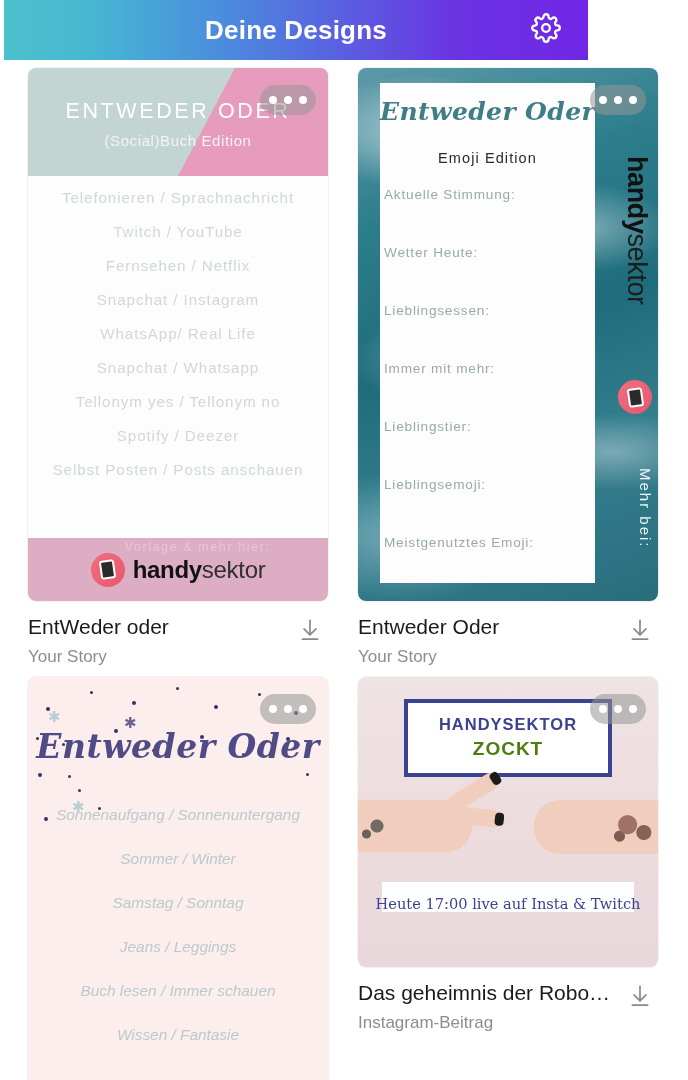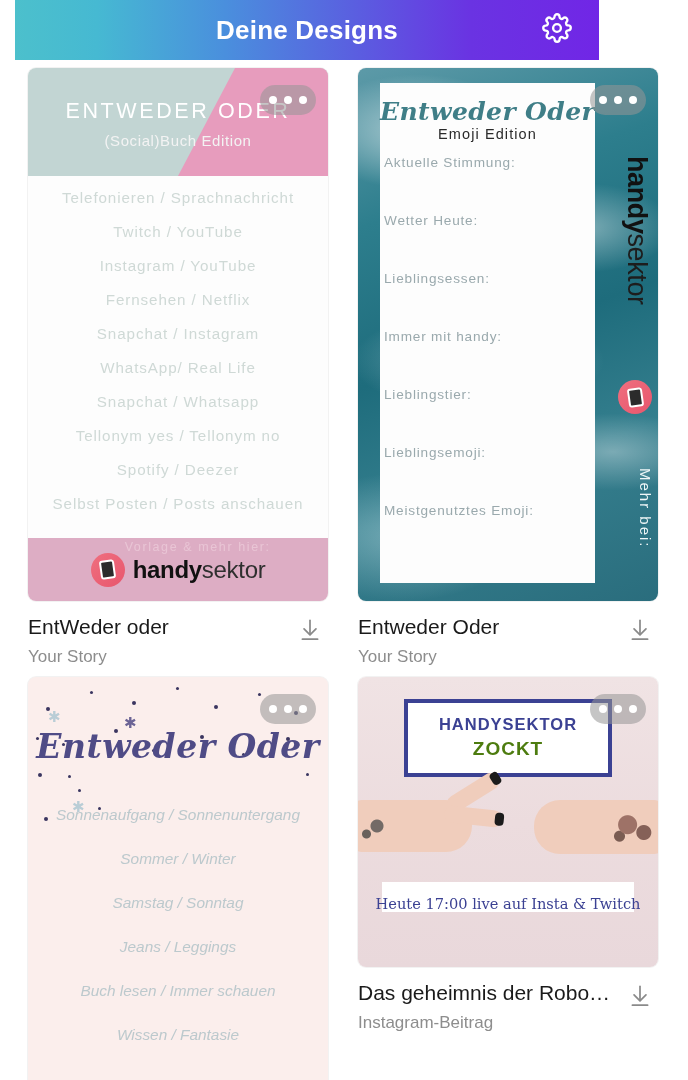--- a/index.html
+++ b/index.html
@@ -6,21 +6,21 @@
   html,body { width:688px; height:1080px; }
   body {
     font-family:"Liberation Sans", sans-serif;
     background:#ffffff;
     overflow:hidden;
     position:relative;
   }
 
   
   .header{
-    position:absolute; top:0; left:15px; width:584px; height:60px;
+    position:absolute; top:0; left:4px; width:584px; height:60px;
     background:linear-gradient(90deg,#4cc0cc 0%,#46b9d2 14%,#4a8fdd 36%,#5a5fe0 58%,#6a33e2 78%,#7126e6 100%);
     display:flex; align-items:center; justify-content:center;
   }
   .header-title{
     color:#ffffff; font-size:26px; font-weight:bold; letter-spacing:.2px;
     line-height:1;
   }
   .gear-btn{
     position:absolute; right:22px; top:50%; transform:translateY(-50%);
     width:40px; height:40px; display:flex; align-items:center; justify-content:center;
@@ -133,24 +133,24 @@
   .c2 .sheet{
     position:absolute; left:22px; top:15px; width:215px; height:500px;
     background:#fdfdfd;
   }
   .c2 .s-title{
     text-align:center; margin-top:14px; color:#3f7e87;
     font-family:"DejaVu Serif", serif; font-style:italic; font-size:25px;
     font-weight:bold; letter-spacing:.4px;
   }
   .c2 .s-sub{
-    text-align:center; margin-top:0; color:#2a2a2a; font-size:14.5px;
+    text-align:center; margin-top:24px; color:#2a2a2a; font-size:14.5px;
     letter-spacing:1.1px;
   }
-  .c2 .fields{ margin-top:14px; }
+  .c2 .fields{ margin-top:22px; }
   .c2 .fld{
     color:#9aa9ad; font-size:13.6px; letter-spacing:.8px;
     padding-left:4px; height:58px; line-height:1;
   }
   .c2 .vert{
     position:absolute; right:2px; top:88px; height:330px; width:40px;
     display:flex; align-items:flex-start; justify-content:center;
   }
   .c2 .vert-word{
     writing-mode:vertical-rl; font-size:27px; line-height:1; letter-spacing:-.4px;
@@ -261,21 +261,20 @@
         <div class="band-sage"></div>
         <div class="band-pink"></div>
         <div class="band-txt">
           <div class="t1">ENTWEDER ODER</div>
           <div class="t2">(Social)Buch Edition</div>
         </div>
       </div>
       <div class="list">
         <div class="li">Telefonieren / Sprachnachricht</div>
         <div class="li">Twitch / YouTube</div>
-        <div class="li">Instagram / YouTube</div>
         <div class="li">Fernsehen / Netflix</div>
         <div class="li">Snapchat / Instagram</div>
         <div class="li">WhatsApp/ Real Life</div>
         <div class="li">Snapchat / Whatsapp</div>
         <div class="li">Tellonym yes / Tellonym no</div>
         <div class="li">Spotify / Deezer</div>
         <div class="li">Selbst Posten / Posts anschauen</div>
       </div>
       <div class="footer">
         <div class="footer-inner">
@@ -309,21 +308,21 @@
 
   <div class="cell">
     <div class="thumb c2">
       <div class="sheet">
         <div class="s-title">Entweder Oder</div>
         <div class="s-sub">Emoji Edition</div>
         <div class="fields">
           <div class="fld">Aktuelle Stimmung:</div>
           <div class="fld">Wetter Heute:</div>
           <div class="fld">Lieblingsessen:</div>
-          <div class="fld">Immer mit handy:</div>
+          <div class="fld">Immer mit mehr:</div>
           <div class="fld">Lieblingstier:</div>
           <div class="fld">Lieblingsemoji:</div>
           <div class="fld">Meistgenutztes Emoji:</div>
         </div>
       </div>
       <div class="vert">
         <div class="vert-word"><b>handy</b><span>sektor</span></div>
       </div>
       <div class="vert-logo">
           <div class="phone"></div>

